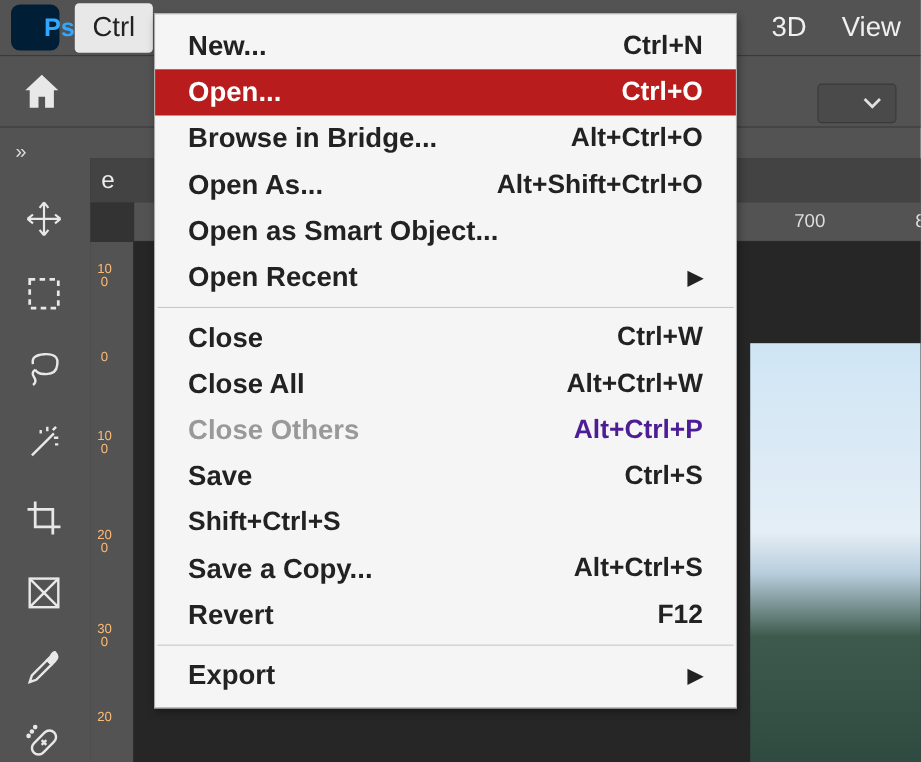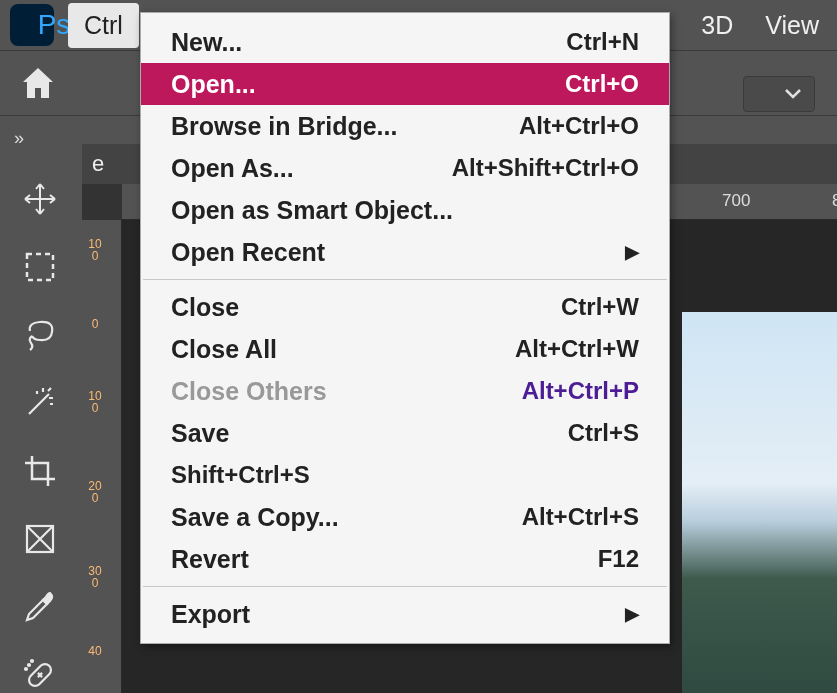--- a/index.html
+++ b/index.html
@@ -21,22 +21,22 @@
     align-items: center;
     padding-left: 10px;
     gap: 0;
   }
   .ps-logo {
     width: 42px; height: 42px;
     background: #001e36;
     border-radius: 8px;
     display: flex; align-items: center; justify-content: center;
     color: #31a8ff;
-    font-weight: 400;
-    font-size: 28px;
+    font-weight: 700;
+    font-size: 23px;
     margin-right: 14px;
     padding-left: 44px;
   }
   .menu-item {
     padding: 8px 16px;
     font-size: 25px;
     color: #f0f0f0;
     border-radius: 4px;
     cursor: default;
   }
@@ -178,21 +178,21 @@
     display: flex;
     justify-content: space-between;
     align-items: center;
     padding: 4px 30px 4px 30px;
     font-size: 25px;
     color: #222;
     height: 42px;
     font-weight: bold;
   }
   .menu-row.highlight {
-    background: #be185d;
+    background: #b91c1c;
     color: #fff;
     gap: 26px;
   }
   .menu-row.disabled { color: #999; }
   .menu-row .shortcut { color: inherit; font-size: 24px;}
   .menu-row.disabled .shortcut { color: #4c1d95; }
   .menu-sep {
     height: 1px;
     background: #c8c8c8;
     margin: 6px 2px;
@@ -296,21 +296,21 @@
   <div class="ruler-h">
     <span style="left:600px">700</span>
     <span style="left:710px">80</span>
   </div>
   <div class="ruler-v">
     <div class="tick" style="top:18px">100</div>
     <div class="tick" style="top:98px">0</div>
     <div class="tick" style="top:170px">100</div>
     <div class="tick" style="top:260px">200</div>
     <div class="tick" style="top:345px">300</div>
-    <div class="tick" style="top:425px">40</div>
+    <div class="tick" style="top:425px">20</div>
   </div>
   <div class="canvas">
     <div class="photo"></div>
   </div>
 </div>
 
 <div class="dropdown-menu">
 
   <div class="menu-row">
     <span>New...</span>

